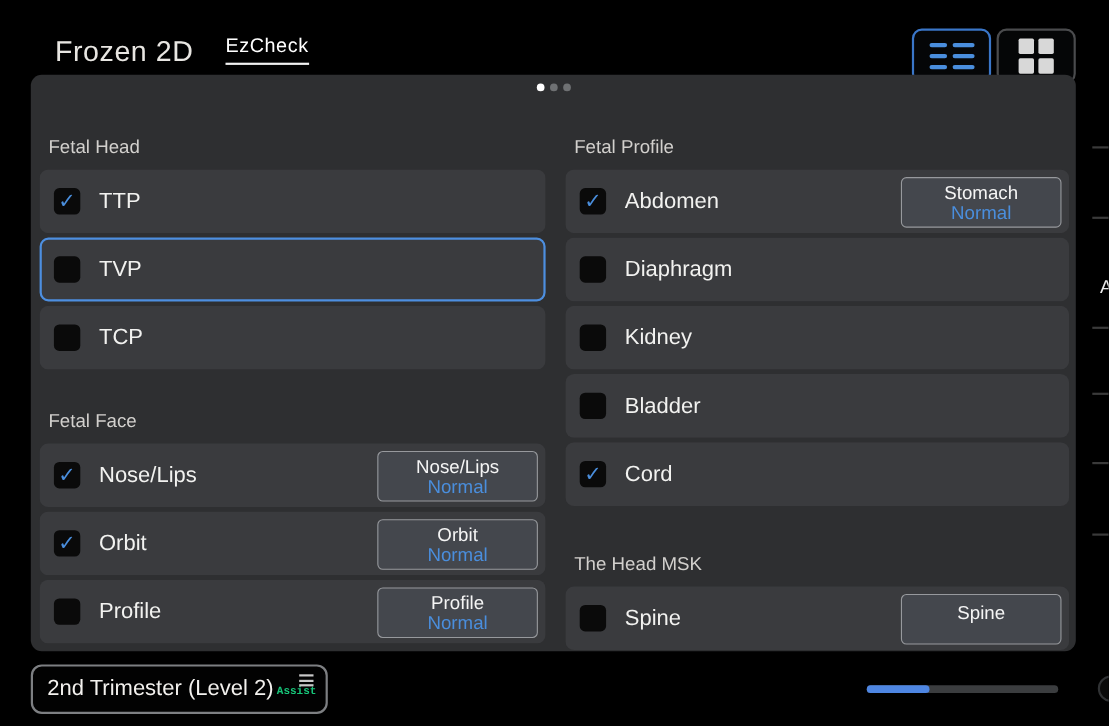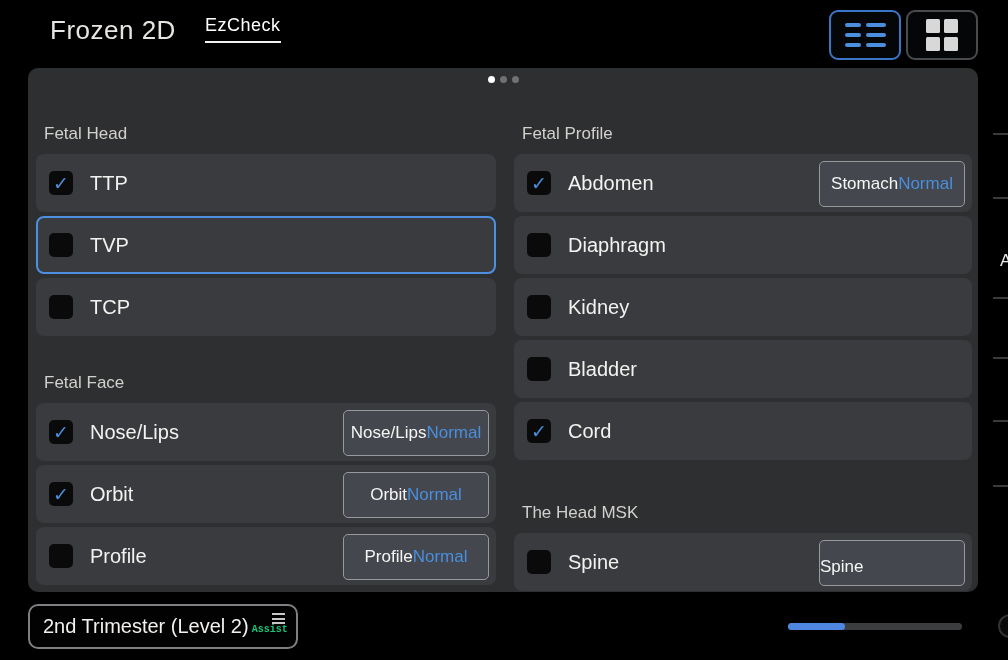--- a/index.html
+++ b/index.html
@@ -4,21 +4,21 @@
 <style>
   * { margin: 0; padding: 0; box-sizing: border-box; }
   html, body { background: #000; }
   body { font-family: "Liberation Sans", "DejaVu Sans", sans-serif; }
   .screen {
     position: relative; width: 1008px; height: 660px;
     background: #000; overflow: hidden;
   }
 
   
-  .topbar { position: absolute; left: 0; top: 1px; width: 100%; height: 68px; }
+  .topbar { position: absolute; left: 0; top: 17px; width: 100%; height: 68px; }
   .mode-label {
     position: absolute; left: 50px; top: 14px;
     font-size: 26px; color: #e8e6e2; letter-spacing: .5px;
   }
   .tab-ezcheck {
     position: absolute; left: 205px; top: 14px;
     font-size: 18px; color: #ffffff; letter-spacing: .5px;
     padding-bottom: 5px; border-bottom: 2px solid #f2f2f2; cursor: pointer;
   }
   .view-btn {
@@ -69,21 +69,21 @@
     width: 24px; height: 24px; border-radius: 5px; background: #0a0a0a;
     display: flex; align-items: center; justify-content: center;
     margin-right: 17px; flex: none; cursor: pointer;
   }
   .check-glyph { font-size: 19px; font-weight: bold; color: var(--accent-blue); line-height: 1; }
   .item-label { font-size: 20px; color: #f2f2f0; }
 
   .sub-btn {
     position: absolute; right: 5px; top: 5px; width: 146px; height: 46px;
     background: var(--subbtn-bg); border: 1px solid #97999d; border-radius: 5px;
-    display: flex; align-items: center; justify-content: center;
+    display: flex; flex-direction: column; align-items: center; justify-content: center;
     cursor: pointer;
   }
   .sub-btn.single { justify-content: flex-start; padding-top: 7px; }
   .sub-btn-label { font-size: 17px; color: #f5f5f5; line-height: 20px; }
   .sub-btn-status { font-size: 17px; color: var(--accent-blue); line-height: 16px; }
 
   
   .preset-box {
     position: absolute; left: 28px; top: 604px; width: 270px; height: 45px;
     background: #020202; border: 2px solid #7d7f82; border-radius: 10px;

